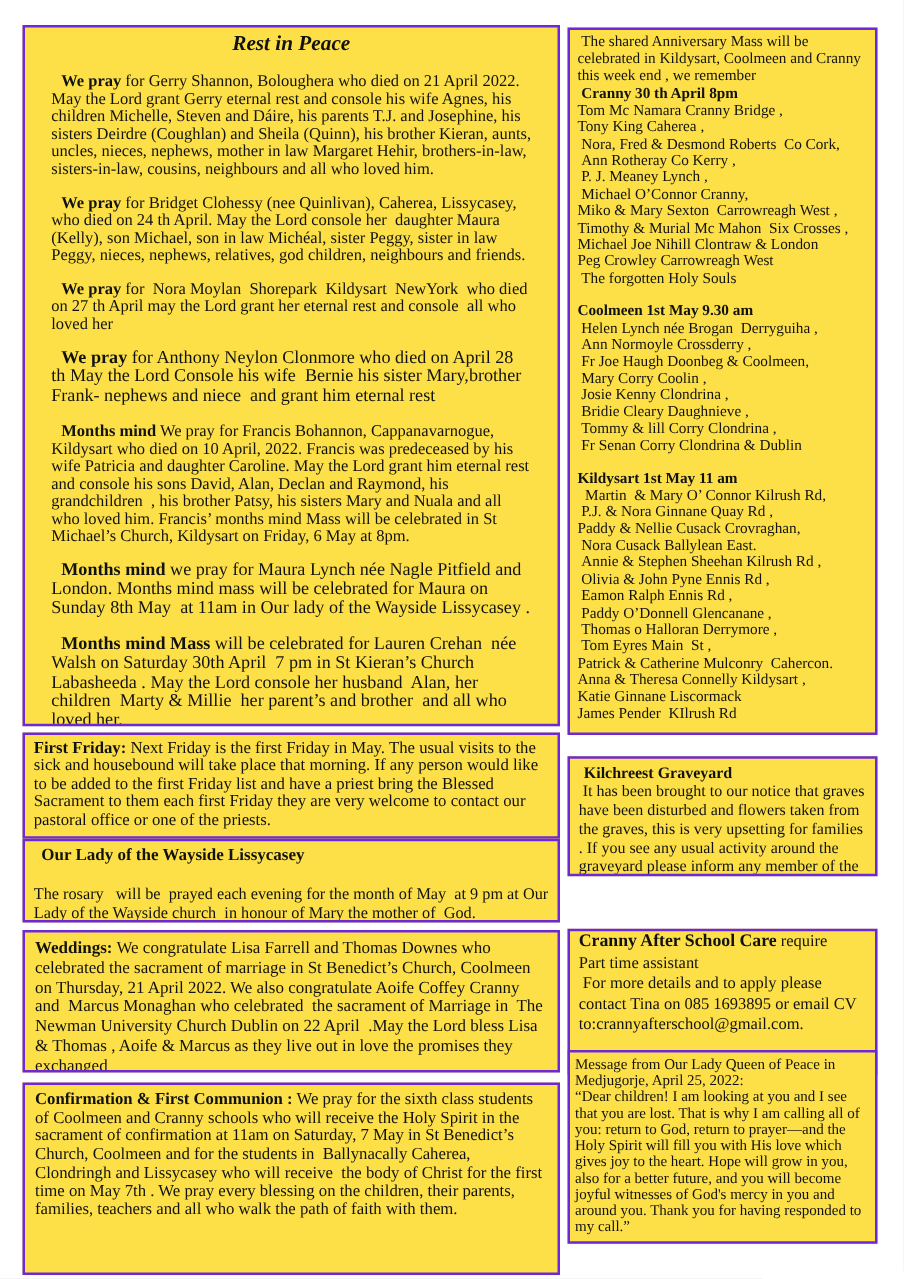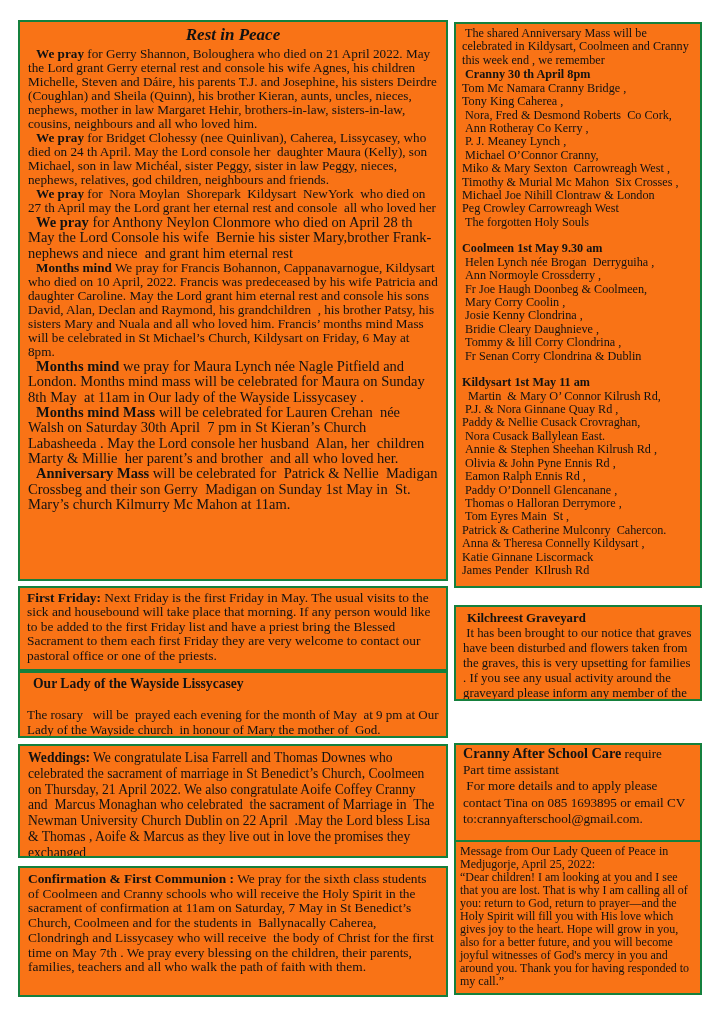--- a/index.html
+++ b/index.html
@@ -2,51 +2,51 @@
 <html><head>
 <meta charset="utf-8">
 <style>
   html,body{margin:0;padding:0;background:#e8e8e8;}
   #page{
     position:relative;width:723px;height:1023px;background:#ffffff;
     font-family:"Liberation Serif","DejaVu Serif",serif;color:#121212;
     margin:0 auto;overflow:hidden;
   }
   .box{
-    position:absolute;border:2px solid #15803d;background:#f97316;
+    position:absolute;border:2px solid #6d28d9;background:#fde047;
     box-sizing:border-box;overflow:hidden;
   }
   .lcol{left:18px;width:430px;}
   .rcol{left:454px;width:248px;}
 
   
   #box-rip{top:20px;height:561px;padding:2px 8px;}
   #box-rip .title{
     text-align:center;font-weight:bold;font-style:italic;
     font-size:17px;margin:1px 0 2px 0;
   }
   #box-rip p{
-    margin:0;font-size:13.2px;line-height:1.06;
+    margin:13px;font-size:13.2px;line-height:1.06;
     white-space:pre-wrap;text-indent:8px;
   }
   #box-rip p.lg{font-size:14.5px;}
 
   
   #box-ff{top:586px;height:85px;padding:3px 7px;}
   #box-ff p{margin:0;font-size:13.4px;line-height:1.08;white-space:pre-wrap;}
   #box-ol{top:671px;height:67px;padding:2px 7px;}
   #box-ol .sub-title{font-weight:bold;font-size:13.6px;margin:1px 0 16px 6px;}
   #box-ol p{margin:0;font-size:13px;line-height:1.12;white-space:pre-wrap;}
 
   
   #box-wed{top:744px;height:114px;padding:4px 8px;}
   #box-wed p{margin:0;font-size:13.6px;line-height:1.16;white-space:pre-wrap;}
 
   
-  #box-conf{top:866px;height:131px;padding:4px 8px;}
+  #box-conf{top:866px;height:154px;padding:4px 8px;}
   #box-conf p{margin:0;font-size:13.4px;line-height:1.1;white-space:pre-wrap;}
 
   
   #box-anniv{top:22px;height:566px;padding:3px 6px;font-size:12.2px;line-height:1.1;}
   #box-anniv .intro{margin:0 0 1px 0;white-space:pre-wrap;}
   #box-anniv .group-heading{font-weight:bold;white-space:pre-wrap;}
   #box-anniv .group{margin-top:0;}
   #box-anniv .group + .group{margin-top:13px;}
   #box-anniv .name-line{white-space:pre-wrap;}
 

